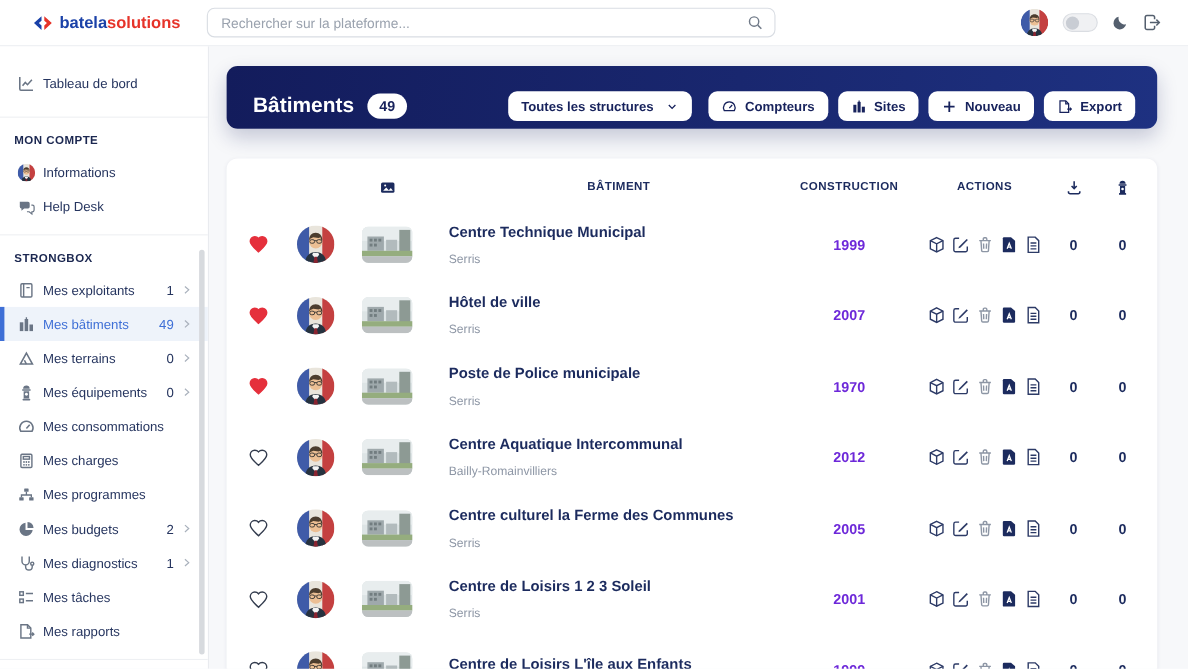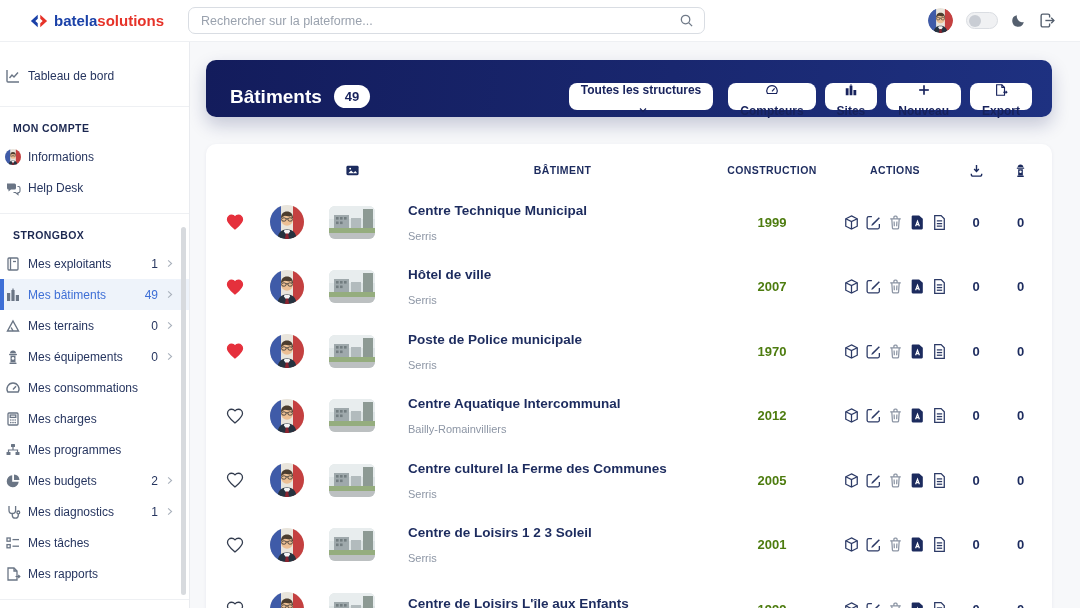--- a/index.html
+++ b/index.html
@@ -28,21 +28,21 @@
   .avatar-sm svg { width:25px; height:25px; display:block; }
   .toggle { width:32px; height:17px; border-radius:9px; background:#f0f1f3; border:1px solid #dadde2; position:relative; cursor:pointer; }
   .toggle-knob { position:absolute; left:2px; top:1.5px; width:12px; height:12px; border-radius:50%; background:#c9cdd4; }
   .icon-btn { background:none; border:0; padding:0; cursor:pointer; color:#545f6e; display:flex; }
   .moon-ic { width:15px; height:15px; }
   .logout-ic { width:17px; height:17px; }
   .icon-btn svg { width:100%; height:100%; display:block; }
   
   .sidebar { position:absolute; top:42px; left:0; width:190px; bottom:0; background:#fff;
     border-right:1px solid #e9ebef; padding-top:14px; overflow:hidden; }
-  .snav { height:31px; display:flex; align-items:center; padding:0 14px 0 5px; cursor:pointer; position:relative; }
+  .snav { height:31px; display:flex; align-items:center; padding:0 14px 0 16px; cursor:pointer; position:relative; }
   .snav.dash { height:40px; margin-bottom:3px; }
   .snav-ic { width:16px; height:16px; margin-right:7px; color:#6a7585; flex:none; }
   .snav-ic svg { width:100%; height:100%; display:block; }
   .snav-label { font-size:12px; color:#26355f; white-space:nowrap; }
   .snav-count { margin-left:auto; font-size:12px; color:#26355f; }
   .snav-chev { width:11px; height:11px; color:#a9b1bc; margin-left:6px; flex:none; }
   .snav-chev svg { width:100%; height:100%; display:block; }
   .snav.sel { background:#eef3fa; }
   .snav.sel::before { content:""; position:absolute; left:0; top:0; bottom:0; width:4px; background:#3e6fd6; }
   .snav.sel .snav-label, .snav.sel .snav-count { color:#3e6fd6; }
@@ -51,21 +51,21 @@
   .side-scroll { position:absolute; right:3px; top:185px; width:5px; height:368px; background:#d7dade; border-radius:3px; cursor:pointer; }
   
   .main { position:absolute; left:190px; top:42px; right:0; bottom:0; padding:18px 28px 0 16px; }
   .header-card { height:57px; border-radius:10px;
     background:linear-gradient(95deg,#131c5c 0%,#19276f 55%,#1e3181 100%);
     display:flex; align-items:center; padding:16px 20px 0 24px; box-shadow:0 8px 18px rgba(19,28,92,.22); }
   .hc-title { color:#fff; font-size:19px; font-weight:700; display:flex; align-items:center; gap:12px; }
   .hc-badge { background:#fff; color:#17225c; font-size:13px; font-weight:700; padding:4px 11px; border-radius:14px; }
   .hc-actions { margin-left:auto; display:flex; align-items:center; gap:9px; }
   .hbtn { height:27px; background:#fff; border:0; border-radius:8px; display:flex; align-items:center; gap:7px;
-    padding:0 12px; font-size:12px; font-weight:600; color:#17225c; font-family:inherit; cursor:pointer;flex-direction:column; }
+    padding:0 12px; font-size:12px; font-weight:600; color:#17225c; font-family:inherit; cursor:pointer; }
   .hbtn-ic { width:14px; height:14px; flex:none; }
   .hbtn-ic svg { width:100%; height:100%; display:block; }
   .filter { margin-right:6px; }
   .filter-chev { width:12px; height:12px; color:#17225c; margin-left:4px; }
   .filter-chev svg { width:100%; height:100%; display:block; }
   
   .table-card { margin-top:27px; background:#fff; border-radius:10px; box-shadow:0 1px 4px rgba(25,35,80,.06);
     height:560px; padding-top:6px; overflow:hidden; }
   .thead, .trow { display:grid; grid-template-columns:58px 46px 84px 1fr 110px 136px 26px 63px; align-items:center; }
   .thead { height:40px; color:#1c2b5e; font-size:10.5px; font-weight:700; letter-spacing:.4px; }
@@ -78,21 +78,21 @@
   .heart-btn { background:none; border:0; padding:0; cursor:pointer; width:20px; height:18px; }
   .heart-btn svg { width:20px; height:18px; fill:none; stroke:#333c4e; stroke-width:1.7px; display:block; }
   .heart-btn.fav svg { fill:#e5303c; stroke:#e5303c; }
   .c-avatar { display:flex; justify-content:center; }
   .c-avatar svg { width:34px; height:34px; display:block; }
   .c-thumb { display:flex; justify-content:center; cursor:pointer; }
   .c-thumb svg { width:46px; height:33px; border-radius:6px; display:block; }
   .c-name { padding-left:14px; }
   .bname { font-size:13.5px; font-weight:700; color:#1c2b5e; cursor:pointer; }
   .bcity { font-size:11px; color:#8d96a5; margin-top:12px; }
-  .c-year { text-align:center; font-size:13px; font-weight:600; color:#4d7c0f; }
+  .c-year { text-align:center; font-size:13px; font-weight:600; color:#6d28d9; }
   .c-actions { display:flex; justify-content:center; gap:5px; }
   .abtn { background:none; border:0; padding:0; width:17px; height:17px; color:#2c3a66; cursor:pointer; }
   .abtn svg { width:100%; height:100%; display:block; }
   .ai-trash-icon { color:#8d96a5; }
   .ai-pdf-icon { color:#1c2b5e; }
   .c-dl, .c-eq { text-align:center; font-size:13px; font-weight:600; color:#1c2b5e; }
 </style>
 </head>
 <body>
 

